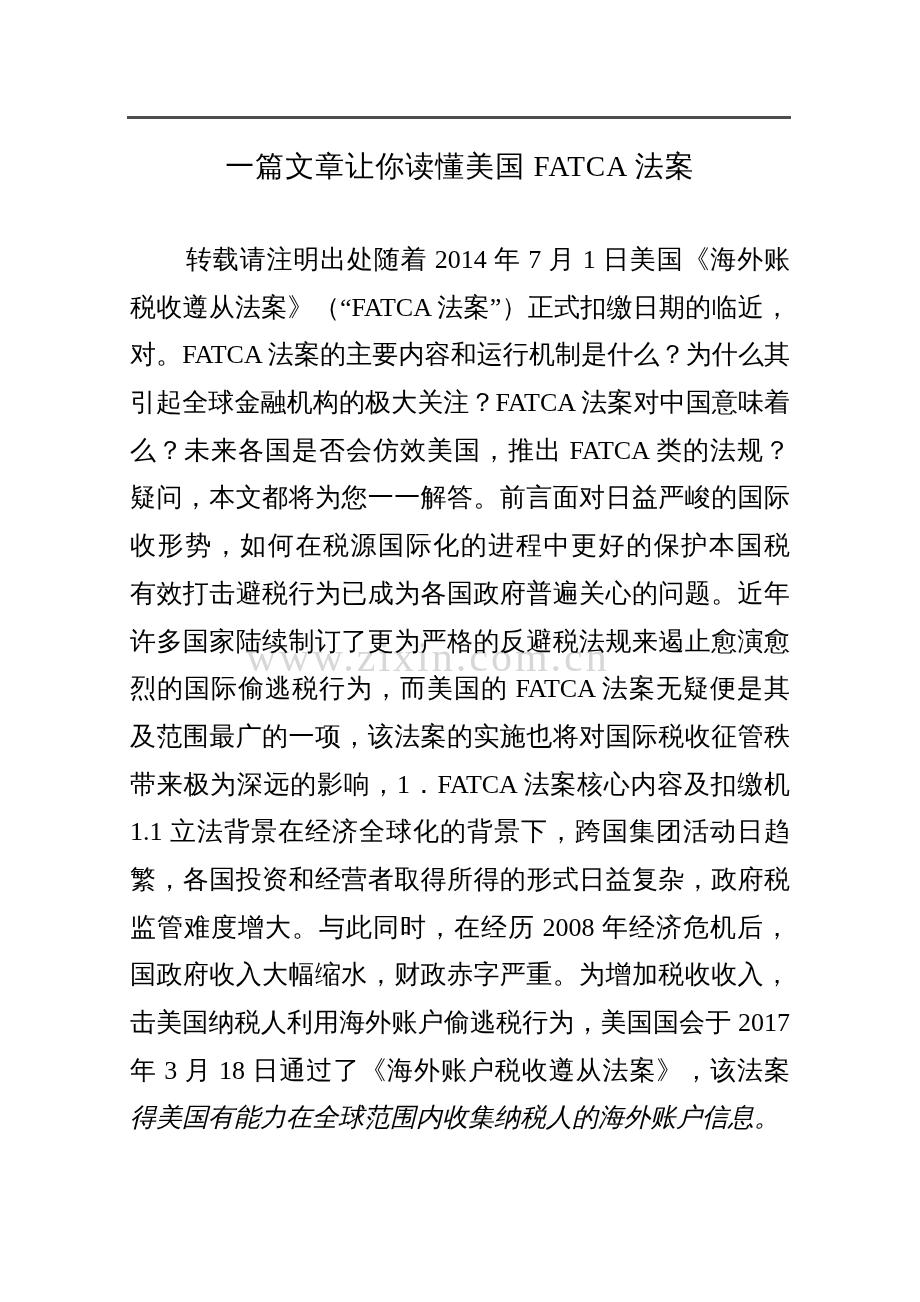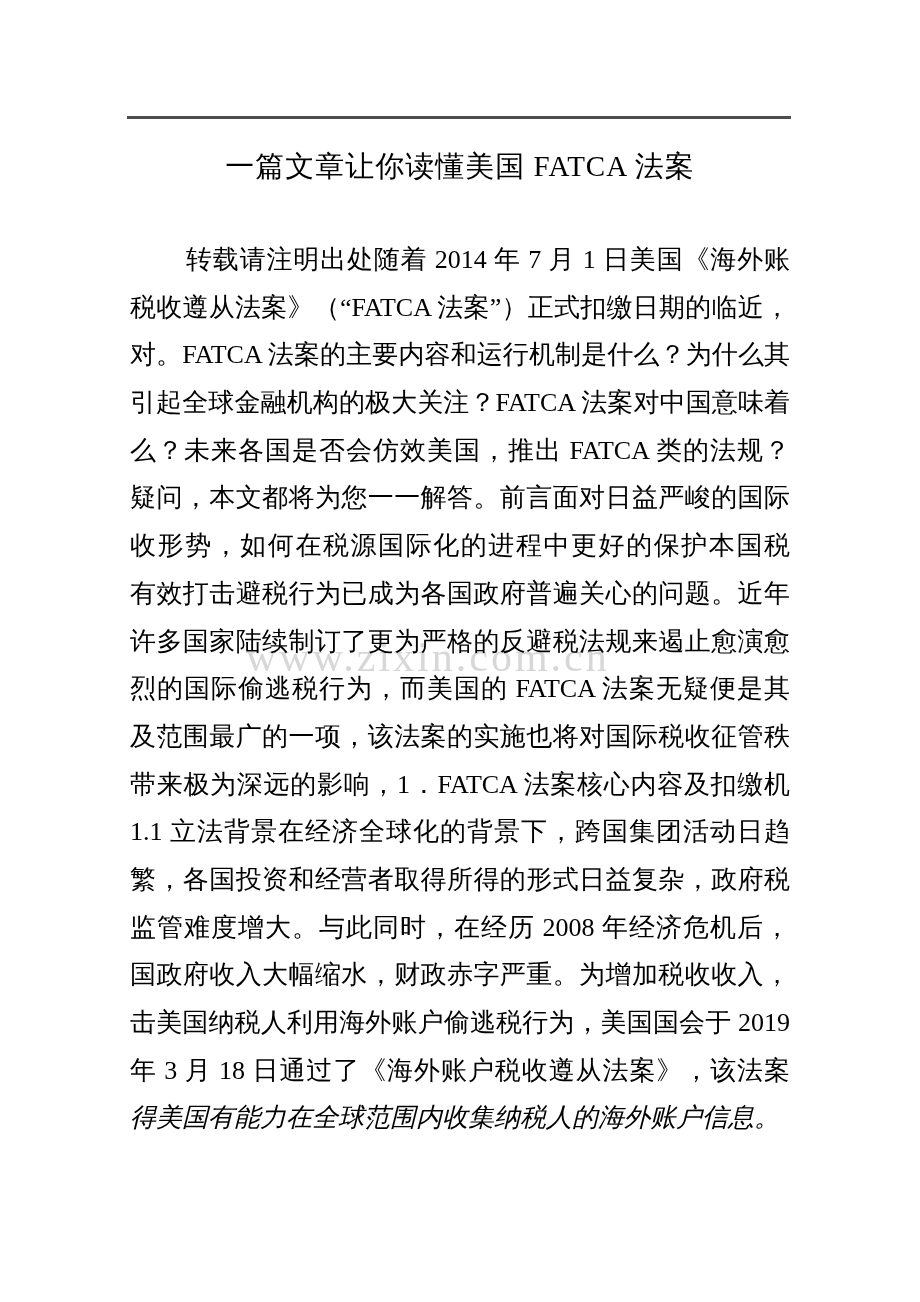--- a/index.html
+++ b/index.html
@@ -102,20 +102,20 @@
       <div class="body-line">收形势，如何在税源国际化的进程中更好的保护本国税基，</div>
       <div class="body-line">有效打击避税行为已成为各国政府普遍关心的问题。近年来，</div>
       <div class="body-line">许多国家陆续制订了更为严格的反避税法规来遏止愈演愈</div>
       <div class="body-line">烈的国际偷逃税行为，而美国的 FATCA 法案无疑便是其中波</div>
       <div class="body-line">及范围最广的一项，该法案的实施也将对国际税收征管秩序</div>
       <div class="body-line">带来极为深远的影响，1．FATCA 法案核心内容及扣缴机制</div>
       <div class="body-line">1.1 立法背景在经济全球化的背景下，跨国集团活动日趋频</div>
       <div class="body-line">繁，各国投资和经营者取得所得的形式日益复杂，政府税收</div>
       <div class="body-line">监管难度增大。与此同时，在经历 2008 年经济危机后，美</div>
       <div class="body-line">国政府收入大幅缩水，财政赤字严重。为增加税收收入，打</div>
-      <div class="body-line">击美国纳税人利用海外账户偷逃税行为，美国国会于 2019</div>
+      <div class="body-line">击美国纳税人利用海外账户偷逃税行为，美国国会于 2017</div>
       <div class="body-line">年 3 月 18 日通过了《海外账户税收遵从法案》，该法案将使</div>
       <div class="body-line last">得美国有能力在全球范围内收集纳税人的海外账户信息。</div>
     </div>
 
   <div class="corner-mark"></div>
 
 </div>
 
 </body></html>

